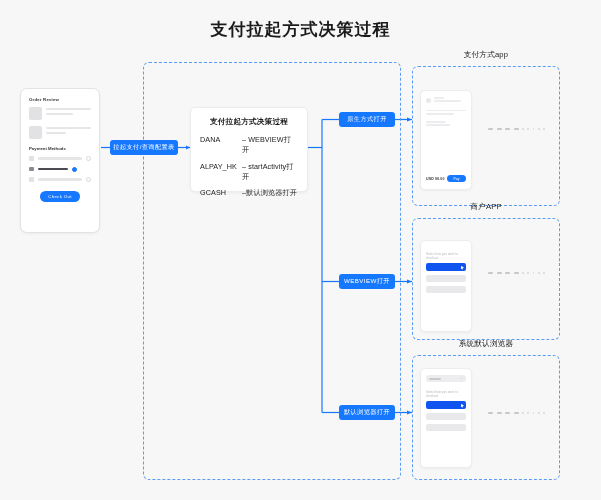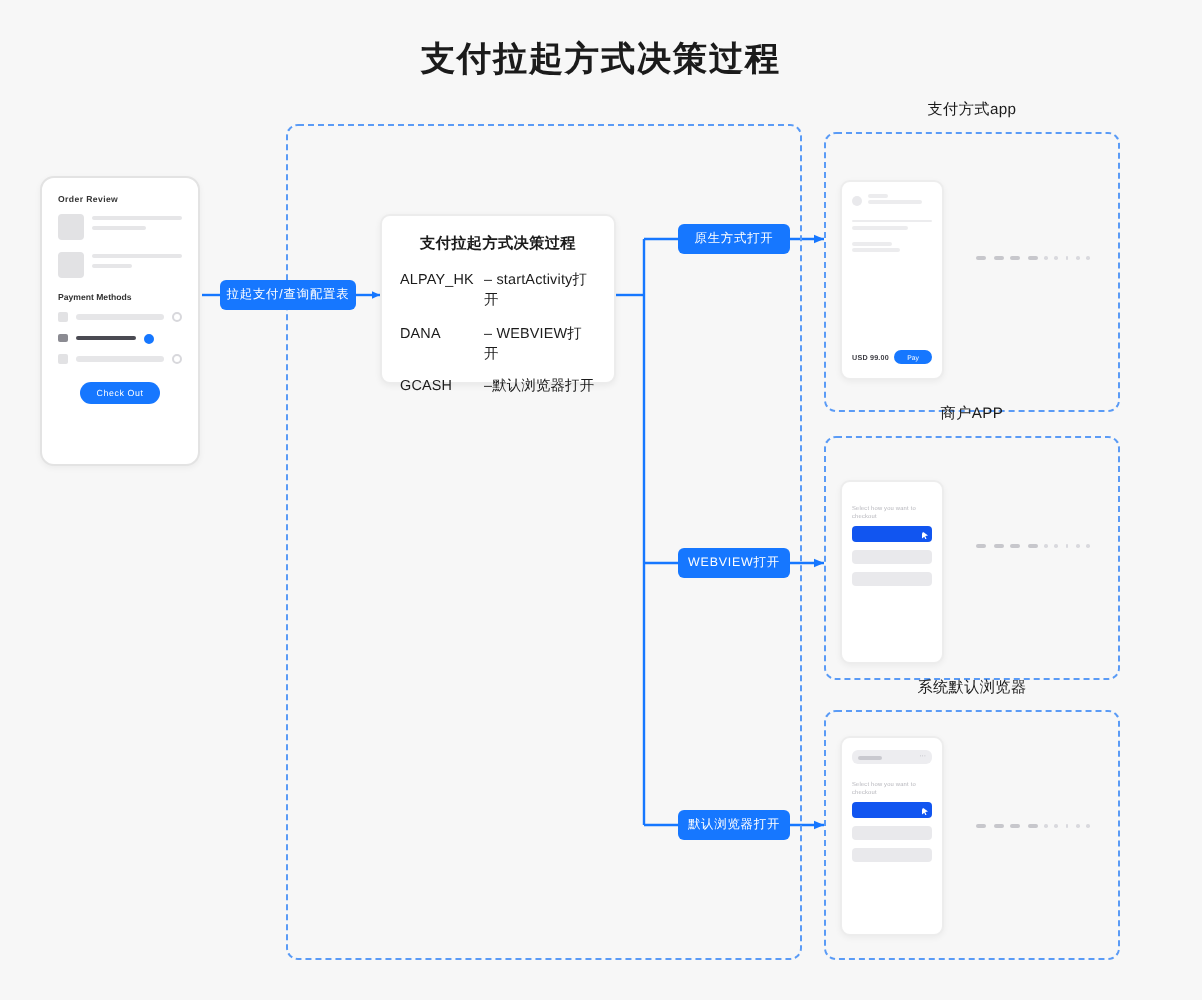--- a/index.html
+++ b/index.html
@@ -345,26 +345,26 @@
     </div>
 
     <div class="lc-btn">Check Out</div>
   </div>
 
   <div class="pill" id="pill-entry">拉起支付/查询配置表</div>
 
   <div class="map-table">
     <div class="map-title">支付拉起方式决策过程</div>
     <div class="map-row">
+      <div class="map-key">DANA</div>
+      <div class="map-val">– WEBVIEW打开</div>
+    </div>
+    <div class="map-row">
       <div class="map-key">ALPAY_HK</div>
       <div class="map-val">– startActivity打开</div>
-    </div>
-    <div class="map-row">
-      <div class="map-key">DANA</div>
-      <div class="map-val">– WEBVIEW打开</div>
     </div>
     <div class="map-row">
       <div class="map-key">GCASH</div>
       <div class="map-val">–默认浏览器打开</div>
     </div>
   </div>
 
   <div class="pill" id="pill-native">原生方式打开</div>
   <div class="pill" id="pill-webview">WEBVIEW打开</div>
   <div class="pill" id="pill-browser">默认浏览器打开</div>

